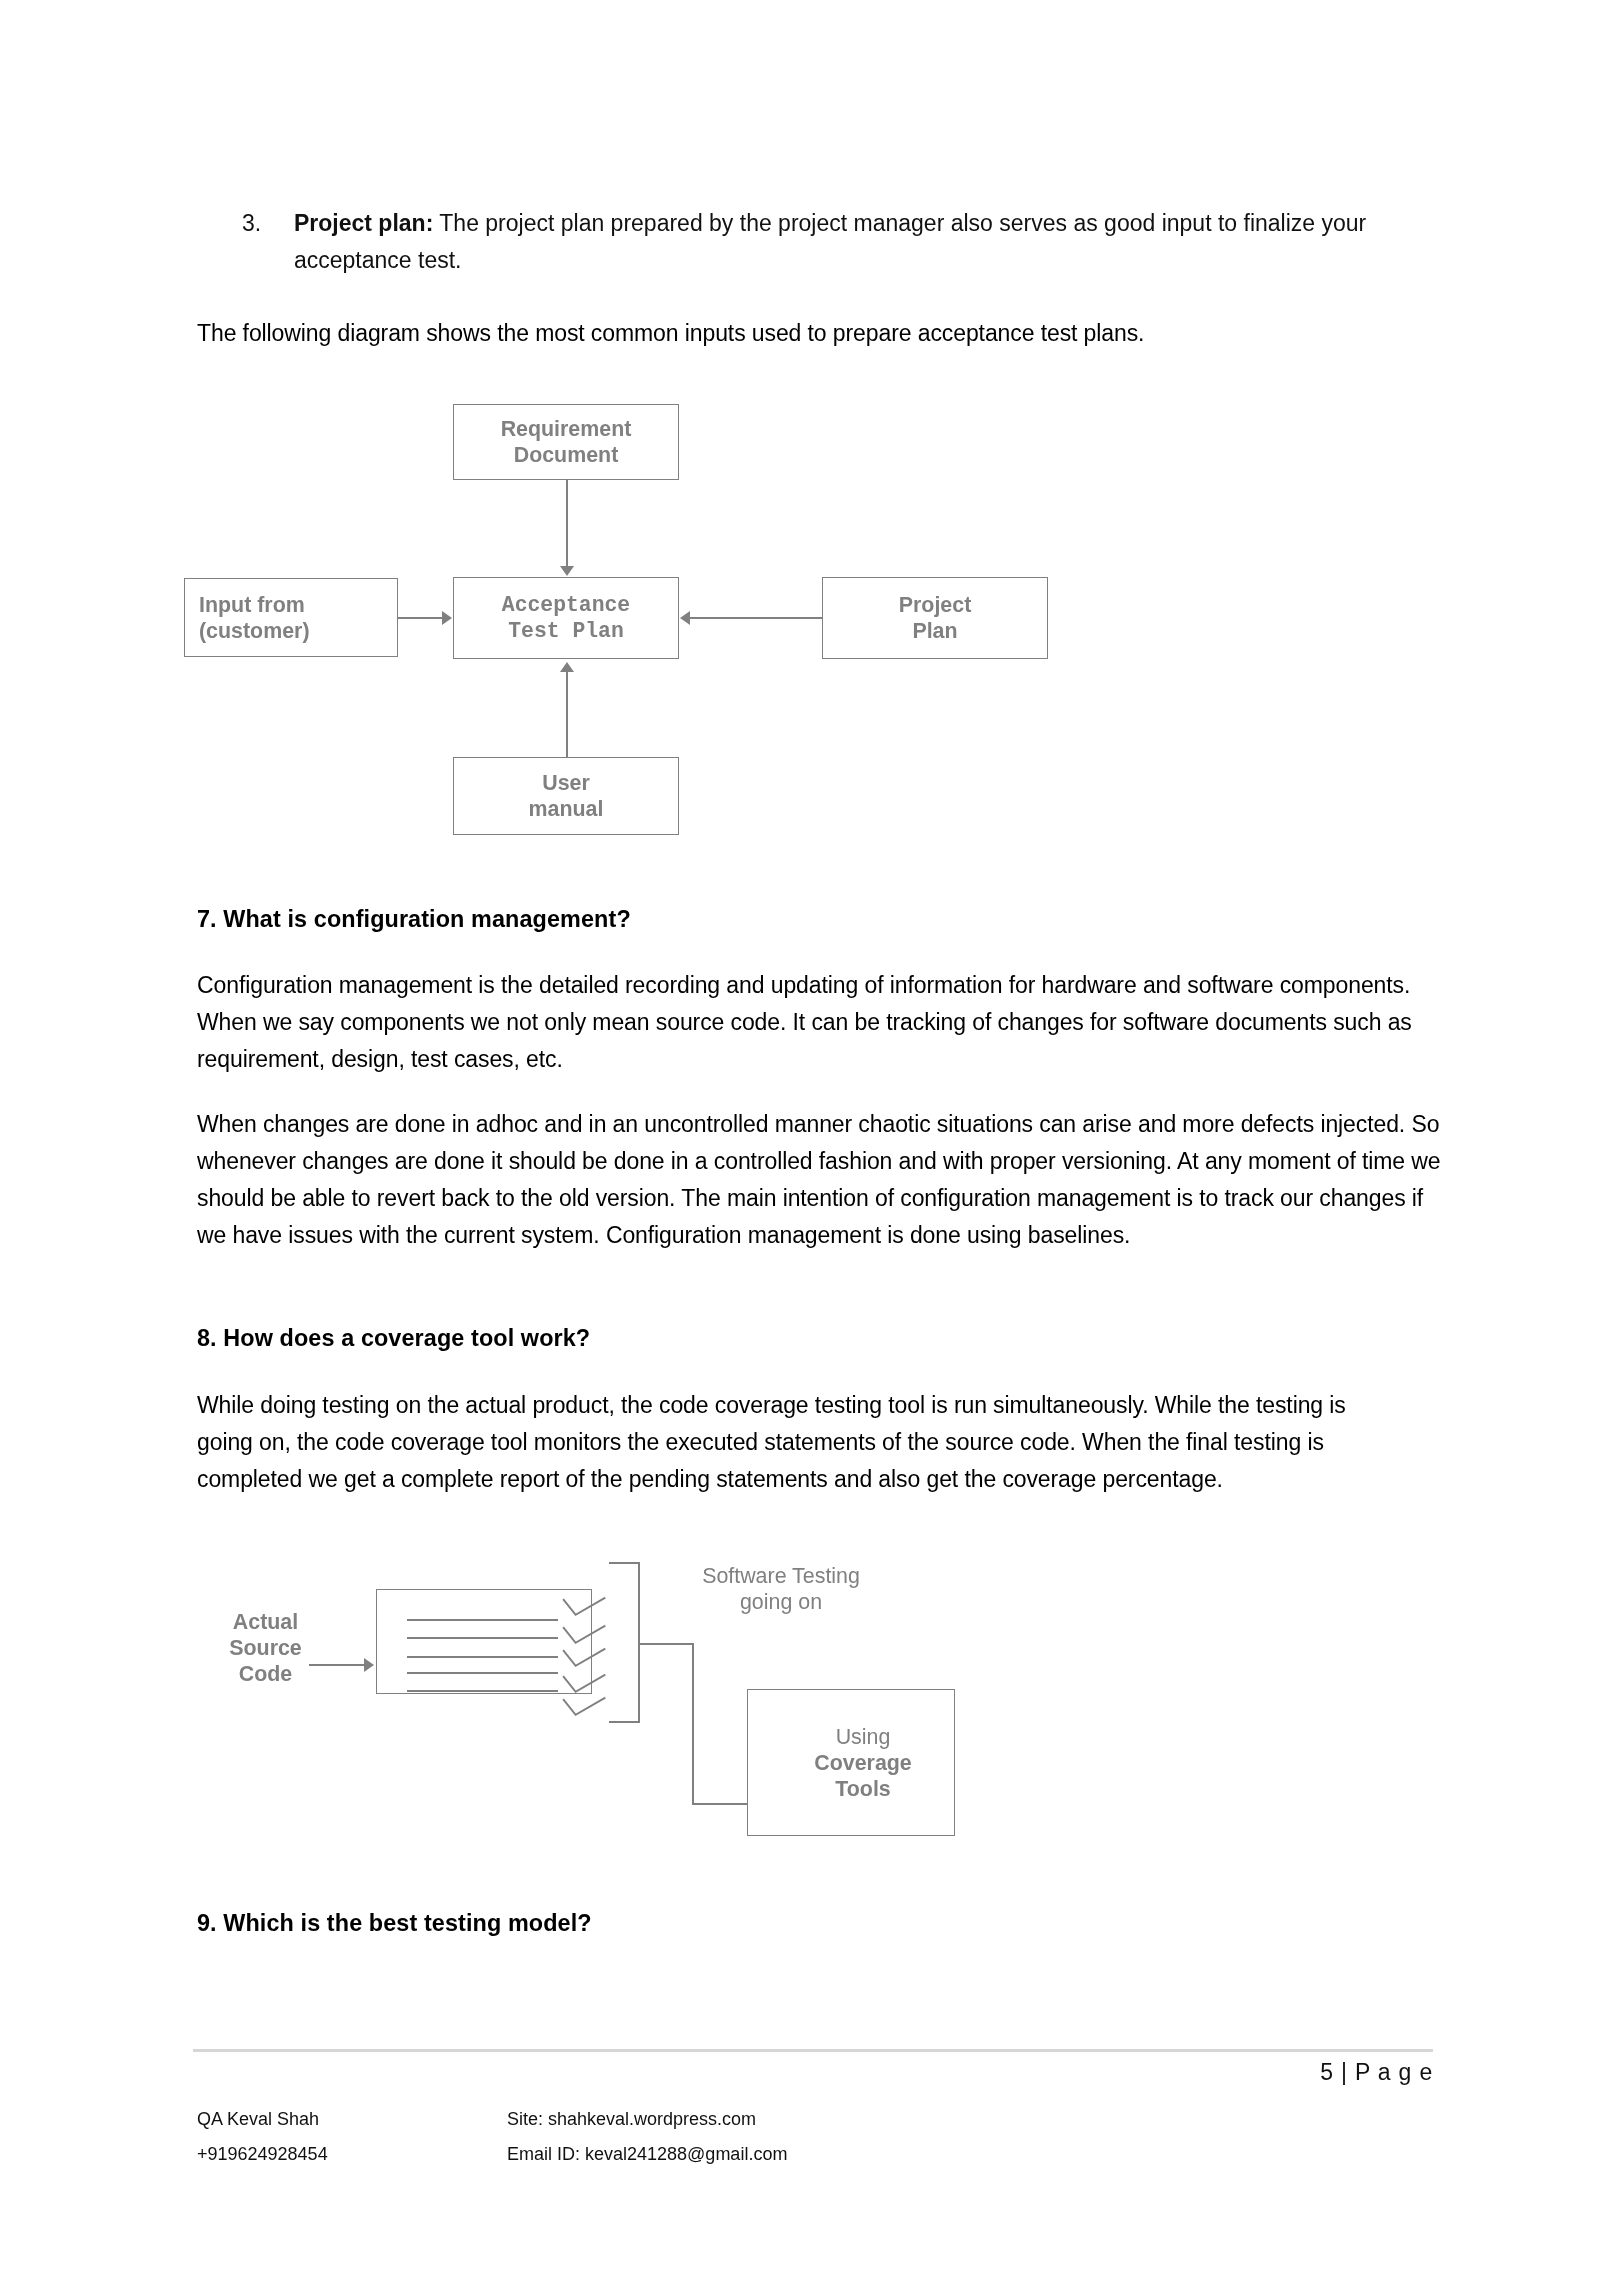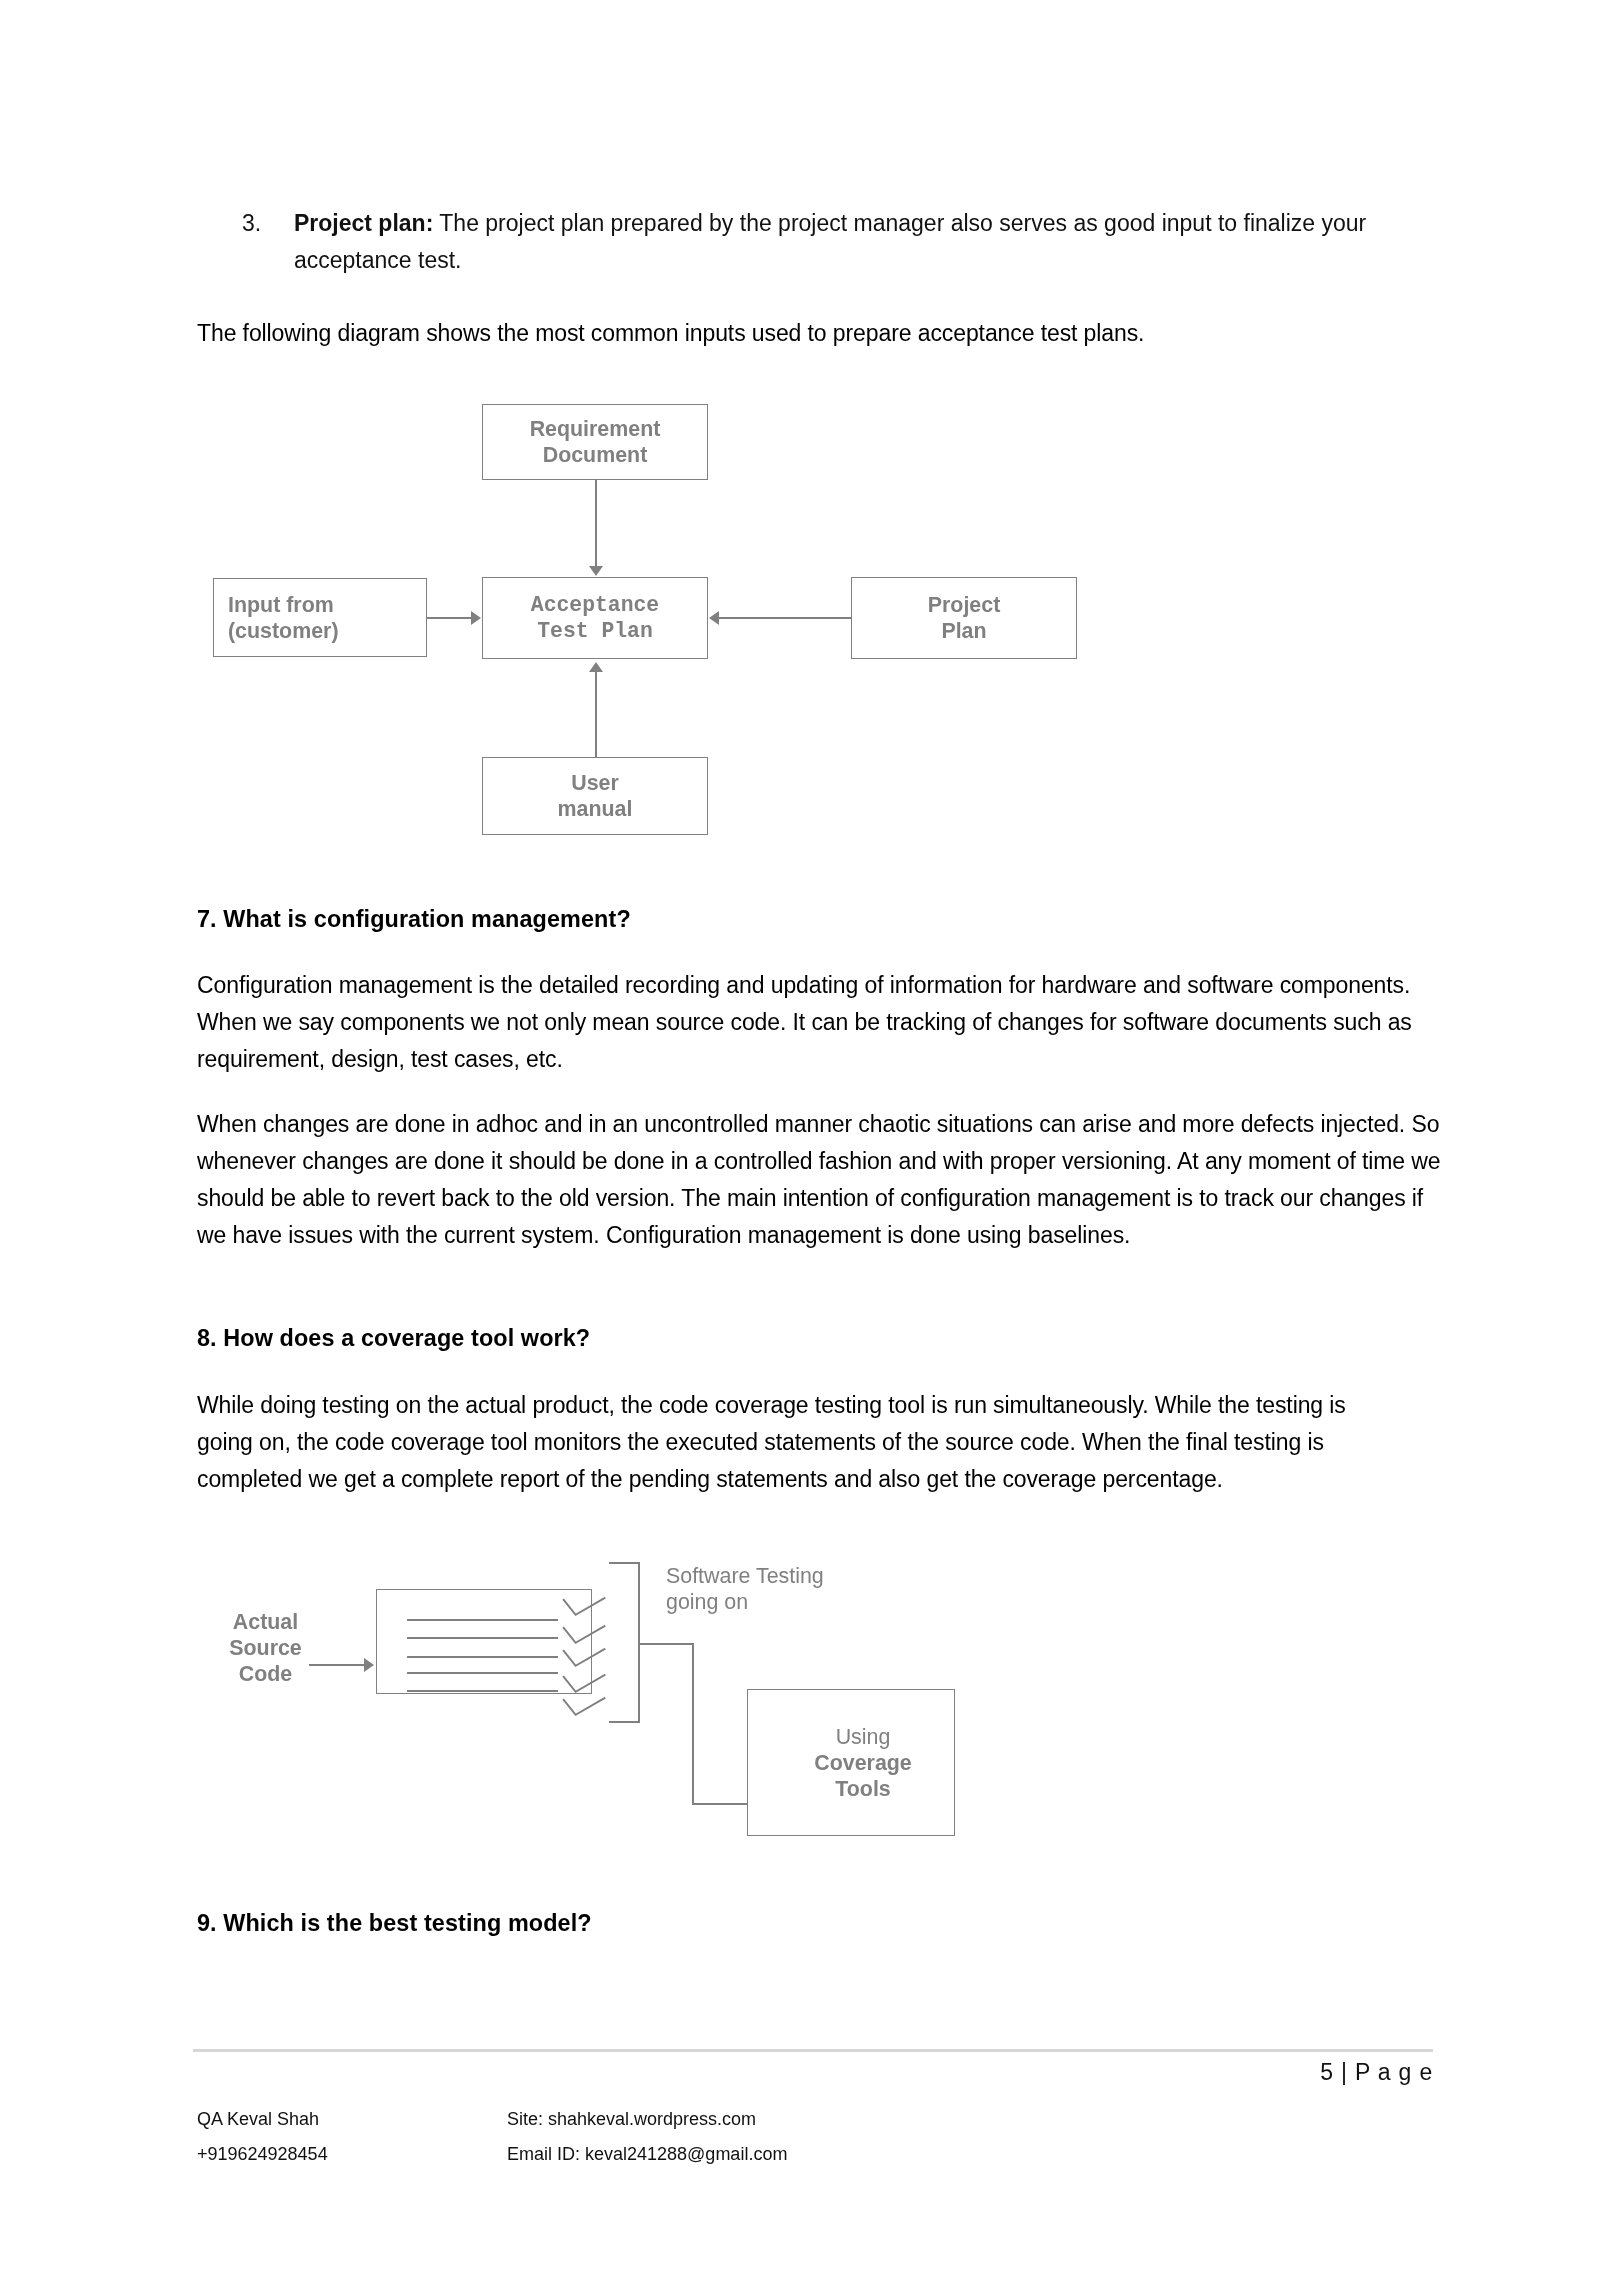--- a/index.html
+++ b/index.html
@@ -60,21 +60,21 @@
   }
   .list-item .li-body {
     margin-left: 52px;
     display: block;
   }
   .li-body b { font-weight: bold; }
 
   
   #diagram-acceptance {
     position: absolute;
-    left: 201px;
+    left: 172px;
     top: 396px;
     width: 888px;
     height: 460px;
   }
   .dbox {
     position: absolute;
     box-sizing: border-box;
     border: 1.6px solid #808080;
     background: #ffffff;
     color: #808080;
@@ -279,21 +279,21 @@
     <div class="check" style="position:absolute; left:371px; top:166px;">
       <svg width="48" height="25" viewBox="0 0 60 32">
           <path d="M2 4 L18 24 L56 2" fill="none" stroke="#808080" stroke-width="2.5"></path>
         </svg>
     </div>
 
     <div class="conn v" style="left:448px; top:32px; height:161px;"></div>
     <div class="conn h" style="left:419px; top:32px; width:31px;"></div>
     <div class="conn h" style="left:419px; top:191px; width:31px;"></div>
 
-    <div class="dlabel regular" style="left:476px; top:33px; width:230px; white-space:pre-line; text-align:left;">Software Testing
+    <div class="dlabel regular" style="left:476px; top:33px; width:230px; white-space:pre-line; text-align:center;">Software Testing
 going on</div>
 
     <div class="conn h" style="left:448px; top:113px; width:55px;"></div>
     <div class="conn v" style="left:502px; top:113px; height:162px;"></div>
     <div class="conn h" style="left:502px; top:273px; width:57px;"></div>
 
     <div class="codebox" style="left:557px; top:159px; width:208px; height:147px; display:flex; align-items:center; justify-content:center;">
       <div style="text-align:center; line-height:34px;">
         <div class="dlabel regular" style="position:static; width:auto;">Using</div>
         <div class="dlabel" style="position:static; width:auto; white-space:pre-line;">Coverage

